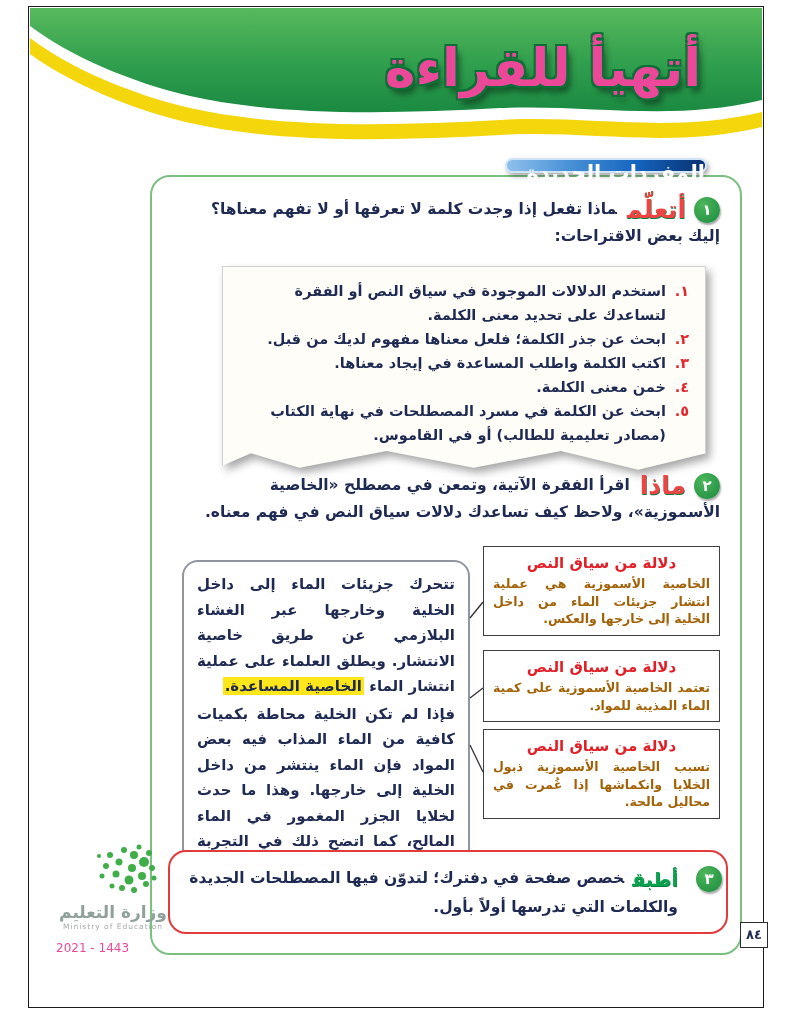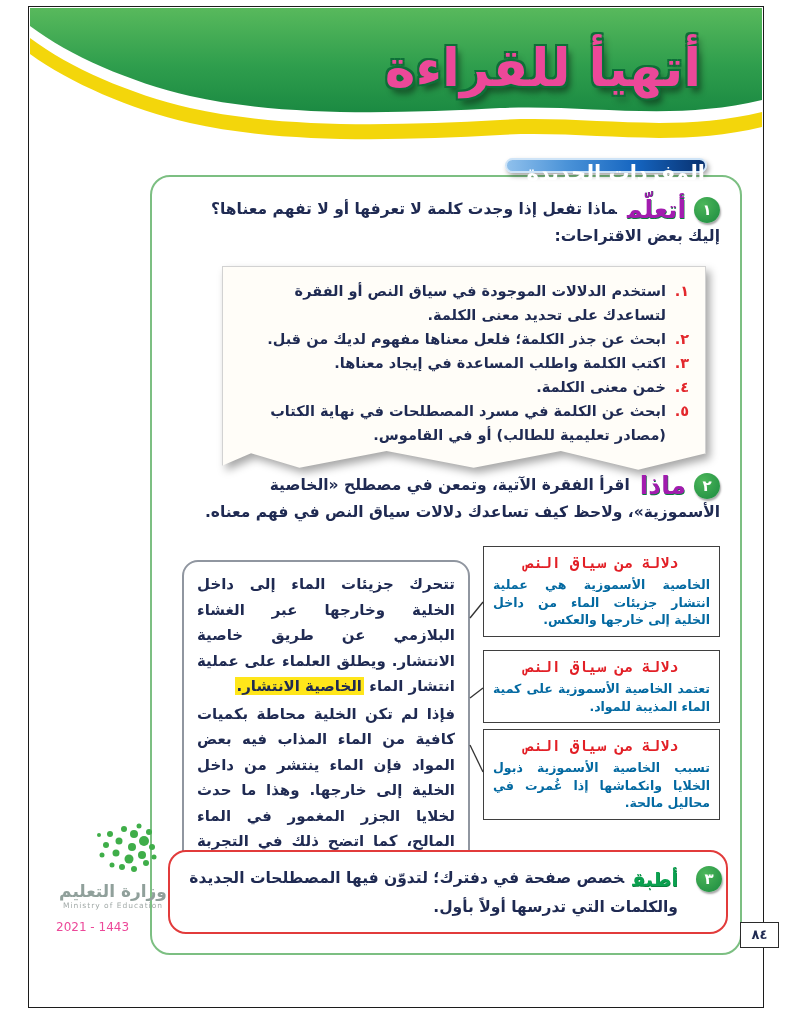--- a/index.html
+++ b/index.html
@@ -28,21 +28,21 @@
   }
 
   .num-circle {
     display:inline-block; width:26px; height:26px; border-radius:50%;
     background:radial-gradient(circle at 35% 30%, #4cb65a, #1b8a3f);
     color:#fff; font-weight:bold; font-size:15px; text-align:center; line-height:26px;
     box-shadow:1px 2px 2px rgba(0,0,0,.35); vertical-align:middle; margin-left:8px;
   }
 
   .sec-head { position:absolute; right:80px; left:185px; color:#1f2a52; font-size:15.5px; font-weight:bold; line-height:27px; }
-  .sec-title { color:#a21caf; font-size:25px; font-weight:bold; margin-left:10px; vertical-align:middle; text-shadow:0.5px 0.5px 0 #0a7c3c; }
+  .sec-title { color:#ef4444; font-size:25px; font-weight:bold; margin-left:10px; vertical-align:middle; text-shadow:0.5px 0.5px 0 #0a7c3c; }
 
   .suggest-wrap { position:absolute; left:222px; top:266px; width:484px; filter:drop-shadow(4px 5px 4px rgba(0,0,0,.35)); }
   .suggest {
     background:#fffdf8; border:1px solid #d2d2d2; padding:12px 16px 26px 16px;
     clip-path:polygon(0 0,100% 0,100% 90%,86% 98%,70% 89%,52% 97%,34% 89%,16% 97%,6% 90%,0 96%);
   }
   .sug-item { display:flex; gap:5px; font-size:14.5px; font-weight:bold; color:#1f2a52; line-height:24px; text-align:right; }
   .sug-item .n { color:#e3282d; min-width:18px; }
 
   .passage {
@@ -51,40 +51,40 @@
     padding:10px 13px; font-size:15px; font-weight:bold; color:#1f2a52;
     line-height:25.5px; text-align:justify;
   }
   .passage p + p { margin-top:2px; }
   mark.hl { background:#ffe61a; color:#1f2a52; padding:0 2px; }
 
   .clue-box {
     position:absolute; left:483px; width:237px; border:1.5px solid #3f3f3f; background:#fff;
     padding:7px 9px;
   }
-  .clue-title { color:#e21f26; font-weight:bold; font-size:15px; text-align:center; margin-bottom:3px;font-family:Liberation Mono, monospace; }
-  .clue-text { color:#0369a1; font-weight:bold; font-size:12.5px; line-height:17.5px; text-align:justify; }
+  .clue-title { color:#e21f26; font-weight:bold; font-size:15px; text-align:center; margin-bottom:3px; }
+  .clue-text { color:#a16207; font-weight:bold; font-size:12.5px; line-height:17.5px; text-align:justify; }
 
   .connectors { position:absolute; left:455px; top:540px; width:40px; height:290px; }
 
   .apply-box {
     position:absolute; left:168px; top:850px; width:560px; height:84px;
     border:2.5px solid #e23b3b; border-radius:18px; background:#fff;
     padding:12px 48px 10px 16px; color:#1f2a52; font-size:15.5px; font-weight:bold; line-height:28px;
   }
   .apply-box .num-circle { position:absolute; right:4px; top:14px; margin-left:0; }
   .apply-title { color:#0aa14f; font-size:19px; font-weight:bold; margin-left:8px; vertical-align:middle; text-shadow:0.5px 0.5px 0 #0a7c3c; }
 
-  .ministry { position:absolute; left:48px; top:821px; width:130px; height:125px; direction:ltr; text-align:center; }
+  .ministry { position:absolute; left:48px; top:842px; width:130px; height:125px; direction:ltr; text-align:center; }
   .ministry-word { color:#90a09b; font-size:17px; font-weight:bold; direction:rtl; }
   .ministry-en { color:#a9aFAF; font-size:7.5px; letter-spacing:1px; color:#a2aaa8; }
   .ministry-years { color:#ec4899; font-size:12px; text-align:left; margin-top:10px; padding-left:8px; }
 
   .pagenum-box {
-    position:absolute; left:740px; top:922px; width:39px; height:26px;
+    position:absolute; left:740px; top:922px; width:28px; height:26px;
     border:1.3px solid #2b2b2b; background:#fff; z-index:4;
     color:#1f2a52; font-size:13px; font-weight:bold; text-align:center; line-height:24px;
   }
 </style>
 </head>
 <body>
 
 <div class="page">
 
   <div class="frame"></div>
@@ -135,21 +135,21 @@
         <span>ابحث عن الكلمة في مسرد المصطلحات في نهاية الكتاب (مصادر تعليمية للطالب) أو في القاموس.</span>
       </div>
     </div>
   </div>
 
   <div class="sec-head" style="top:472px;">
     <span class="num-circle">٢</span><span class="sec-title">ماذا</span><span>اقرأ الفقرة الآتية، وتمعن في مصطلح «الخاصية الأسموزية»، ولاحظ كيف تساعدك دلالات سياق النص في فهم معناه.</span>
   </div>
 
   <div class="passage">
-    <p><span>تتحرك جزيئات الماء إلى داخل الخلية وخارجها عبر الغشاء البلازمي عن طريق خاصية الانتشار. ويطلق العلماء على عملية انتشار الماء </span><mark class="hl">الخاصية الانتشار.</mark></p>
+    <p><span>تتحرك جزيئات الماء إلى داخل الخلية وخارجها عبر الغشاء البلازمي عن طريق خاصية الانتشار. ويطلق العلماء على عملية انتشار الماء </span><mark class="hl">الخاصية المساعدة.</mark></p>
     <p>فإذا لم تكن الخلية محاطة بكميات كافية من الماء المذاب فيه بعض المواد فإن الماء ينتشر من داخل الخلية إلى خارجها. وهذا ما حدث لخلايا الجزر المغمور في الماء المالح، كما اتضح ذلك في التجربة الاستهلالية. صفحة ٨٣.</p>
   </div>
 
   <div class="clue-box" style="top:546px;">
     <div class="clue-title">دلالة من سياق النص</div>
     <div class="clue-text">الخاصية الأسموزية هي عملية انتشار جزيئات الماء من داخل الخلية إلى خارجها والعكس.</div>
   </div>
   <div class="clue-box" style="top:650px;">
     <div class="clue-title">دلالة من سياق النص</div>
     <div class="clue-text">تعتمد الخاصية الأسموزية على كمية الماء المذيبة للمواد.</div>

